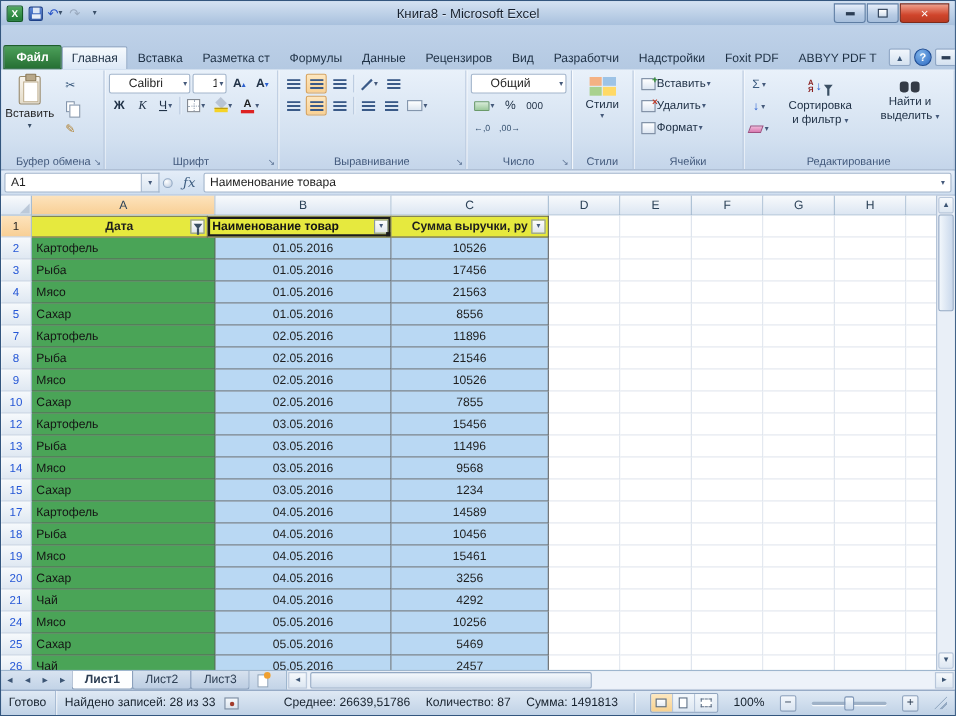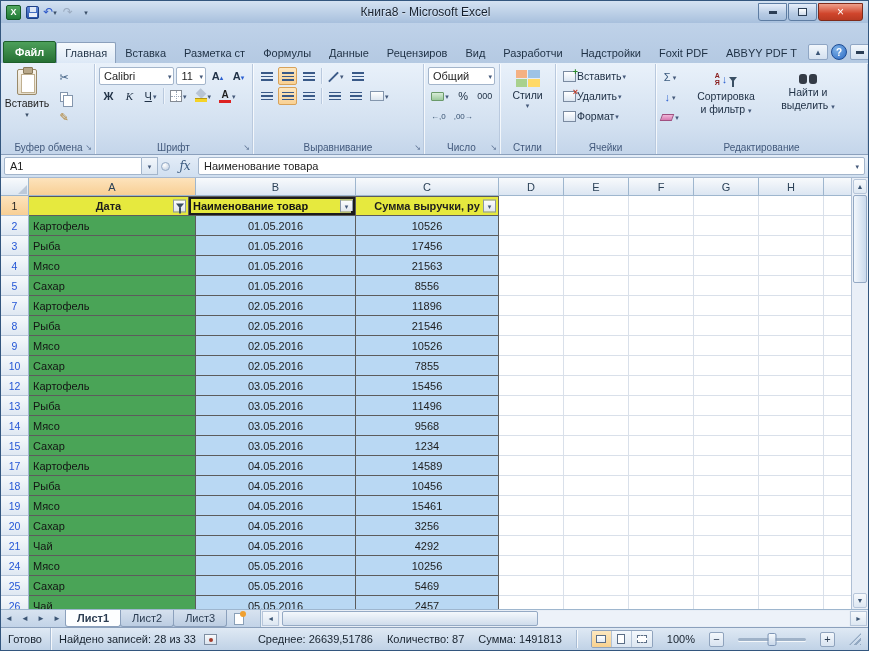--- a/index.html
+++ b/index.html
@@ -35,21 +35,21 @@
 
 
 .ribbon{height:92px;flex:none;background:linear-gradient(#e9f1fa,#d2e0f0 70%,#c4d5ea);border-bottom:1px solid #8ba0bc;display:flex;padding:1px 0 0 2px;overflow:hidden}
 .rgroup{flex:none;position:relative;border-right:1px solid #b9c9de;box-shadow:1px 0 0 rgba(255,255,255,.75);display:flex;flex-direction:column;padding:2px 2px 14px}
 .rg-label{position:absolute;left:0;right:0;bottom:1px;text-align:center;font-size:10px;color:#42597c;white-space:nowrap}
 .dlg{position:absolute;right:2px;bottom:2px;font-size:8px;color:#5d7394;line-height:1}
 .rg-row{display:flex;align-items:center;gap:2px;height:20px;padding:0 2px}
 .rbtn{display:inline-flex;align-items:center;justify-content:center;min-width:19px;height:18px;border:1px solid transparent;border-radius:2px;color:#213247;gap:1px;padding:0 2px;font-size:11px}
 .rbtn.sel{background:linear-gradient(#fde7c0,#f9d194);border-color:#d8a25a}
 .vr{width:1px;height:16px;background:#b9c9de;box-shadow:1px 0 0 #eef4fb;margin:0 1px}
-.select{display:inline-flex;align-items:center;justify-content:space-between;height:18px;background:#fff;border:1px solid #a3b5cb;border-radius:2px;padding:0 2px 0 4px;gap:2px;overflow:hidden}
+.select{display:inline-flex;align-items:center;justify-content:space-between;height:18px;background:#fff;border:1px solid #a3b5cb;border-radius:2px;padding:0 2px 0 17px;gap:2px;overflow:hidden}
 .selv{white-space:nowrap;overflow:hidden}
 .dd{font-size:7px;color:#44597a;font-style:normal;line-height:1}
 
 .clip-body{display:flex;gap:3px}
 .paste-big{width:44px;height:64px;display:flex;flex-direction:column;align-items:center;border:1px solid transparent;border-radius:2px;padding-top:2px;gap:2px}
 .clipboard-icon{width:20px;height:26px;background:linear-gradient(#f8f4ec,#e4dcca);border:1px solid #9a8a6a;border-radius:2px;position:relative}
 .clipboard-icon::before{content:"";position:absolute;left:5px;top:-3px;width:8px;height:5px;background:#b8a88a;border:1px solid #8a7a5a;border-radius:1px}
 .clipboard-icon::after{content:"";position:absolute;left:3px;top:4px;width:12px;height:17px;background:#fff;border:1px solid #c0b090}
 .plabel{font-size:10.5px}
 .minicol{display:flex;flex-direction:column;gap:2px;padding-top:2px}
@@ -101,21 +101,21 @@
 .az{font-size:7px;font-weight:bold;line-height:1;color:#8a2020;text-align:center}
 .sarrow{color:#2a5fd0;font-size:11px;font-weight:bold}
 .funnel{width:0;height:0;border-left:4px solid transparent;border-right:4px solid transparent;border-top:5px solid #3a4f63;position:relative;display:inline-block}
 .funnel::after{content:"";position:absolute;left:-1px;top:-1px;width:2px;height:6px;background:#3a4f63}
 .binoc{width:18px;height:10px;position:relative;margin-top:4px}
 .binoc::before{content:"";position:absolute;left:0;top:0;width:8px;height:10px;background:#343b46;border-radius:3px}
 .binoc::after{content:"";position:absolute;right:0;top:0;width:8px;height:10px;background:#343b46;border-radius:3px}
 
 
 .formulabar{height:23px;flex:none;display:flex;align-items:stretch;background:linear-gradient(#e4edf8,#d0dfF0);border-bottom:1px solid #a8b9cf;padding:2px 3px;gap:0}
-.namebox{width:138px;background:#fff;border:1px solid #a3b5cb;display:flex;align-items:center;padding:0 5px;border-radius:2px 0 0 2px}
+.namebox{width:125px;background:#fff;border:1px solid #a3b5cb;display:flex;align-items:center;padding:0 5px;border-radius:2px 0 0 2px}
 .nb-dd{width:16px;background:linear-gradient(#f2f6fb,#dbe6f2);border:1px solid #a3b5cb;border-left:none;display:flex;align-items:center;justify-content:center}
 .fsplit{width:14px;display:flex;align-items:center;justify-content:center}
 .fsplit::before{content:"";width:7px;height:7px;border-radius:50%;background:radial-gradient(circle at 35% 30%,#fff,#b9c9de);border:1px solid #93a9c4}
 .fx{width:26px;display:flex;align-items:center;justify-content:center;color:#3a5a7e;font-style:italic;font-family:"DejaVu Serif","Liberation Serif",serif;font-size:12px}
 .fvalue{flex:1;background:#fff;border:1px solid #a3b5cb;display:flex;align-items:center;padding:0 5px;border-radius:2px;gap:4px}
 .fvtext{flex:1;white-space:nowrap;overflow:hidden}
 
 
 .gridwrap{flex:1;display:flex;min-height:0;background:#fff}
 .gridmain{flex:1;display:flex;flex-direction:column;min-width:0;background:#fff}
@@ -370,21 +370,21 @@
           </span>
         <span class="rbtn">
             <span class="merge-ic"></span>
             <i class="dd">▾</i>
           </span>
       </div>
       <div class="rg-label">Выравнивание</div>
       <span class="dlg">↘</span>
     </div>
 
-    <div class="rgroup" style="width:76px">
+    <div class="rgroup" style="width:96px">
       <div class="rg-row">
         <span class="select" style="flex:1">
             <span class="selv">Общий</span>
             <i class="dd">▾</i>
           </span>
       </div>
       <div class="rg-row">
         <span class="rbtn">
             <span class="money-ic"></span>
             <i class="dd">▾</i>

